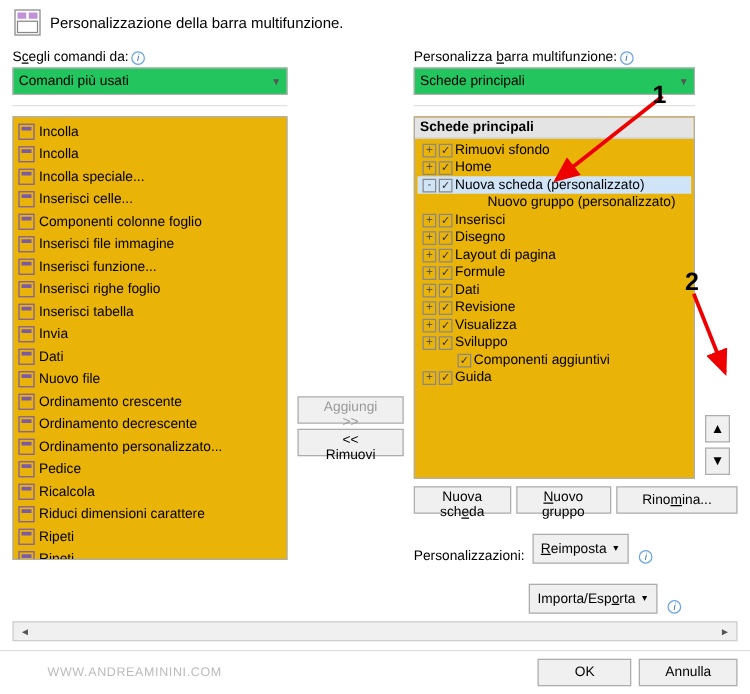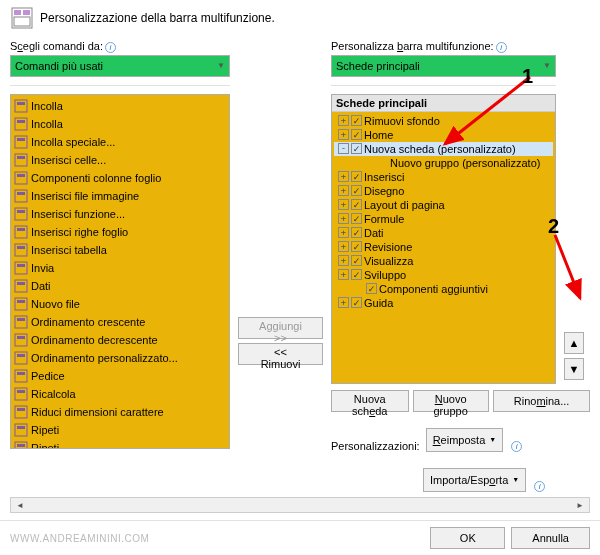--- a/index.html
+++ b/index.html
@@ -37,21 +37,21 @@
 .btn.small { min-width: 20px; width: 20px; padding: 0; }
 .btn u { text-decoration: underline; }
 .button-row { display: flex; gap: 4px; margin-top: 6px; }
 .perso-row { display: flex; align-items: flex-end; gap: 6px; margin-top: 16px; font-size: 11px; }
 .dropdown-btn { border: 1px solid #adadad; background: #f0f0f0; padding: 2px 6px; font-size: 11px; display: inline-flex; align-items: center; gap: 4px; height: 24px; }
 .dropdown-btn .dd-arrow { font-size: 7px; }
 .scroll-h { position: absolute; bottom: 42px; left: 10px; right: 10px; height: 16px; border: 1px solid #cdcdcd; background: #f0f0f0; display: flex; align-items: center; justify-content: space-between; padding: 0 2px; }
 .scroll-h .sbtn { width: 14px; height: 14px; display:flex; align-items:center; justify-content:center; font-size:8px; color:#555; }
 .footer { position: absolute; bottom: 0; left: 0; right: 0; padding: 6px 10px; display: flex; justify-content: space-between; align-items: center; border-top: 1px solid #e1e1e1; }
 .footer-btns { display: flex; gap: 6px; }
-.watermark { color: #bbb; font-size: 10px; letter-spacing: 0.5px; }
+.watermark { color: #bbb; font-size: 10px; letter-spacing: 0.5px; margin-left: 28px; }
 .arrow-annot { position: absolute; pointer-events: none; z-index: 100; }
 .num-annot { position: absolute; font-weight: bold; font-size: 20px; z-index: 101; }
 
 .list-inner::-webkit-scrollbar { width: 16px; }
 .list-inner::-webkit-scrollbar-track { background: #f0f0f0; }
 .list-inner::-webkit-scrollbar-thumb { background: #cdcdcd; border: 1px solid #adadad; }
 .list-inner::-webkit-scrollbar-button { background: #f0f0f0; height: 16px; border: 1px solid #cdcdcd;}
 </style>
 </head>
 <body>

